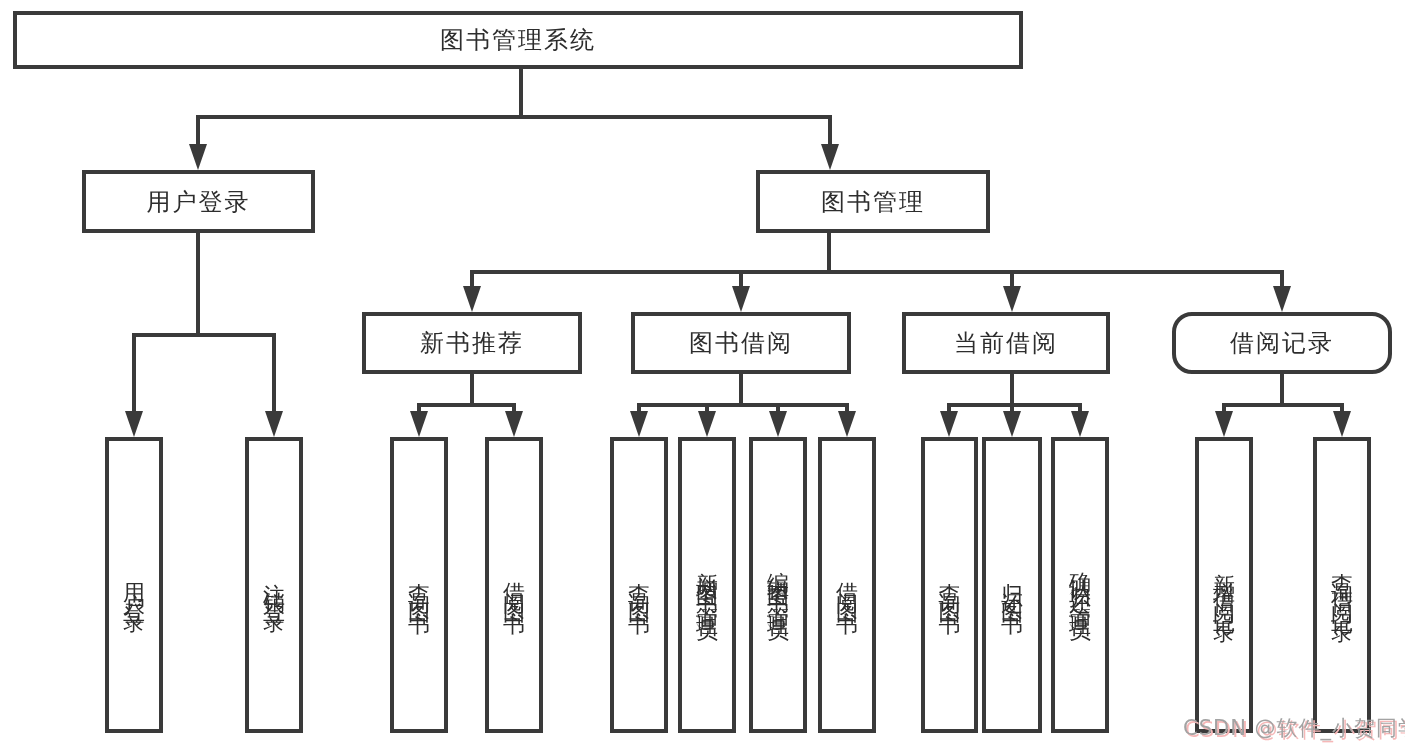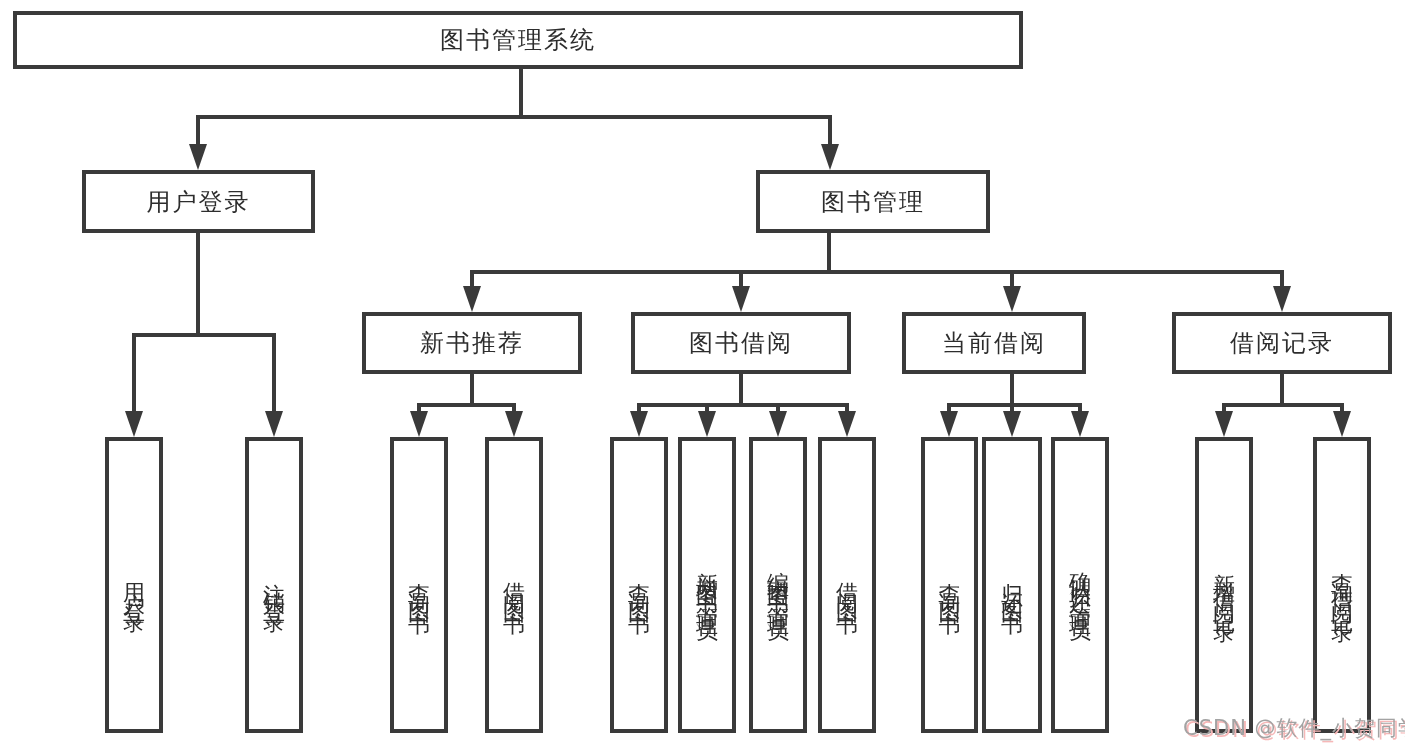--- a/index.html
+++ b/index.html
@@ -150,24 +150,24 @@
   <div class="hbox" style="left:712px; top:170px; width:234px; height:63px;margin-left:44px;">
     <span>图书管理</span>
   </div>
 
   <div class="hbox" style="left:362px; top:312px; width:220px; height:62px;">
     <span>新书推荐</span>
   </div>
   <div class="hbox" style="left:631px; top:312px; width:220px; height:62px;">
     <span>图书借阅</span>
   </div>
-  <div class="hbox" style="left:902px; top:312px; width:184px; height:62px;">
+  <div class="hbox" style="left:902px; top:312px; width:208px; height:62px;">
     <span>当前借阅</span>
   </div>
-  <div class="hbox" style="left:1172px; top:312px; width:220px; height:62px;">
+  <div class="hbox" style="left:1172px; top:312px; width:220px; height:62px;border-radius:20px;">
     <span>借阅记录</span>
   </div>
 
   <div class="vbox" style="left:105px; top:437px; width:58px; height:296px;">
     <span class="vtext">用户登录</span>
   </div>
   <div class="vbox" style="left:245px; top:437px; width:58px; height:296px;">
     <span class="vtext">注销登录</span>
   </div>
 

